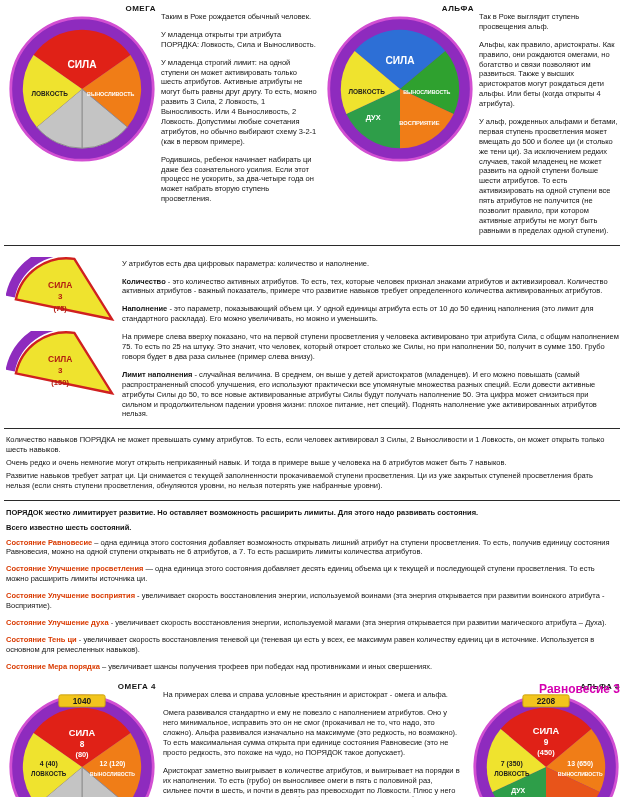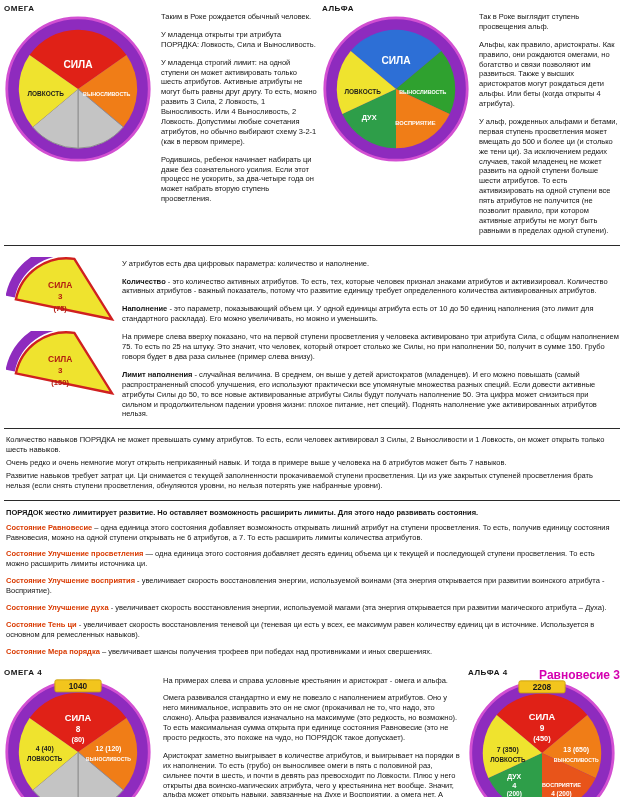--- a/index.html
+++ b/index.html
@@ -1,21 +1,21 @@
 <!DOCTYPE html>
 <html><head>
 <meta charset="utf-8">
 <style>
   *{margin:0;padding:0;box-sizing:border-box}
   html,body{background:#fff}
   body{width:624px;font-family:"Liberation Sans",sans-serif;color:#141414;font-size:7.5px;line-height:1.32}
   .page{width:624px;min-height:797px;background:#fff;padding:3px 4px 6px}
   section{display:flex}
   hr.div{border:none;border-top:1px solid #2a2a2a;margin:3px 0}
-  .ccol{flex:0 0 152px;text-align:left;position:relative}
+  .ccol{flex:0 0 152px;text-align:right;position:relative}
   .ctitle{font-size:8px;font-weight:bold;letter-spacing:.5px}
   .ctitle-row{position:relative;height:11px}
   .ravno{position:absolute;right:0;top:0;color:#d400b0;font-weight:bold;font-size:12px}
   .tcol p{margin:8px 0 4px}
   .w156{flex:0 0 156px}
   .flex1{flex:1 1 auto}
   .gap{gap:5px}
   .wcol{flex:0 0 118px;display:flex;flex-direction:column;align-items:center;gap:8px;padding-top:6px}
   .s1{padding:1px 0 2px}
   .s2{padding:2px 0}
@@ -99,39 +99,40 @@
       <svg viewBox="0 0 120 70" width="114" height="66">
         <path d="M4 42 A60 60 0 0 1 70 -6" fill="none" stroke-width="10" stroke="#8e2bbe"></path>
         <path d="M112 66 L10 45 A55 55 0 0 1 72 2 Z" stroke="#d02020" stroke-width="2.5" fill="#efe32e"></path>
         <text x="57" y="33" font-size="9" class="twr">СИЛА</text>
         <text x="57" y="45" font-size="8.5" class="twr">3</text>
         <text x="57" y="57" font-size="8" class="twr">(150)</text>
       </svg>
     </div>
     <div class="tcol flex1">
       <p><span class="lead"></span><span>У атрибутов есть два цифровых параметра: количество и наполнение.</span></p>
-      <p><span class="lead">Количество</span><span> - это количество активных атрибутов. То есть, тех, которые человек признал знаками атрибутов и активизировал. Количество активных атрибутов - важный показатель, потому что развитие единицу требует определенного количества активированных атрибутов.</span></p>
+      <p><span class="lead">Количество</span><span> - это количество активных атрибутов. То есть, тех, которые человек признал знаками атрибутов и активизировал. Количество активных атрибутов - важный показатель, примере что развитие навыков требует определенного количества активированных атрибутов.</span></p>
       <p><span class="lead">Наполнение</span><span> - это параметр, показывающий объем ци. У одной единицы атрибута есть от 10 до 50 единиц наполнения (это лимит для стандартного расклада). Его можно увеличивать, но можно и уменьшить.</span></p>
       <p><span class="lead"></span><span>На примере слева вверху показано, что на первой ступени просветления у человека активировано три атрибута Сила, с общим наполнением 75. То есть по 25 на штуку. Это значит, что человек, который откроет столько же Силы, но при наполнении 50, получит в сумме 150. Грубо говоря будет в два раза сильнее (пример слева внизу).</span></p>
       <p><span class="lead">Лимит наполнения</span><span> - случайная величина. В среднем, он выше у детей аристократов (младенцев). И его можно повышать (самый распространенный способ улучшения, его используют практически все упомянутые множества разных специй. Если довести активные атрибуты Силы до 50, то все новые активированные атрибуты Силы будут получать наполнение 50. Эта цифра может снизиться при сильном и продолжительном падении уровня жизни: плохое питание, нет специй). Поднять наполнение уже активированных атрибутов нельзя.</span></p>
     </div>
   </section>
 
   <hr class="div">
 
   <section class="s3">
     <p>Количество навыков ПОРЯДКА не может превышать сумму атрибутов. То есть, если человек активировал 3 Силы, 2 Выносливости и 1 Ловкость, он может открыть только шесть навыков.</p>
     <p>Очень редко и очень немногие могут открыть неприкаянный навык. И тогда в примере выше у человека на 6 атрибутов может быть 7 навыков.</p>
     <p>Развитие навыков требует затрат ци. Ци снимается с текущей заполненности прокачиваемой ступени просветления. Ци из уже закрытых ступеней просветления брать нельзя (если снять ступени просветления, обнуляются уровни, но нельзя потерять уже набранные уровни).</p>
   </section>
 
   <hr class="div">
 
   <section class="s4">
     <p class="b">ПОРЯДОК жестко лимитирует развитие. Но оставляет возможность расширить лимиты. Для этого надо развивать состояния.</p>
+    <p class="b">Всего известно шесть состояний.</p>
     <p class="state"><span class="sname">Состояние Равновесие</span><span> – одна единица этого состояния добавляет возможность открывать лишний атрибут на ступени просветления. То есть, получив единицу состояния Равновесия, можно на одной ступени открывать не 6 атрибутов, а 7. То есть расширить лимиты количества атрибутов.</span></p>
     <p class="state"><span class="sname">Состояние Улучшение просветления</span><span> — одна единица этого состояния добавляет десять единиц объема ци к текущей и последующей ступени просветления. То есть можно расширить лимиты источника ци.</span></p>
     <p class="state"><span class="sname">Состояние Улучшение восприятия</span><span> - увеличивает скорость восстановления энергии, используемой воинами (эта энергия открывается при развитии воинского атрибута - Восприятие).</span></p>
     <p class="state"><span class="sname">Состояние Улучшение духа</span><span> - увеличивает скорость восстановления энергии, используемой магами (эта энергия открывается при развитии магического атрибута – Духа).</span></p>
     <p class="state"><span class="sname">Состояние Тень ци</span><span> - увеличивает скорость восстановления теневой ци (теневая ци есть у всех, ее максимум равен количеству единиц ци в источнике. Используется в основном для ремесленных навыков).</span></p>
     <p class="state"><span class="sname">Состояние Мера порядка</span><span> – увеличивает шансы получения трофеев при победах над противниками и иных свершениях.</span></p>
   </section>
 
   <section class="s5">
     <div class="ccol">

